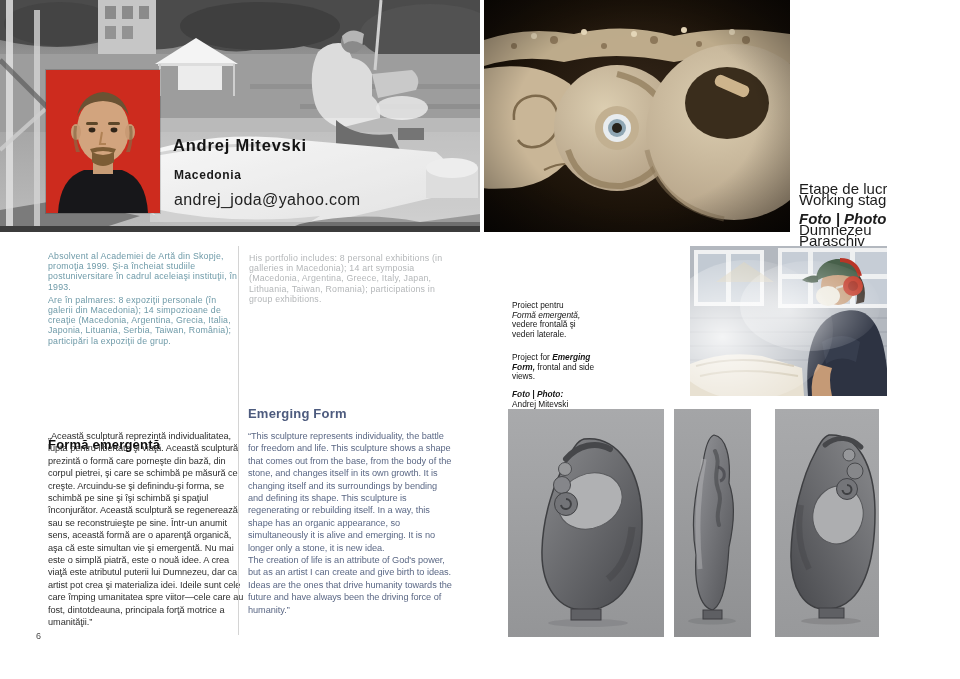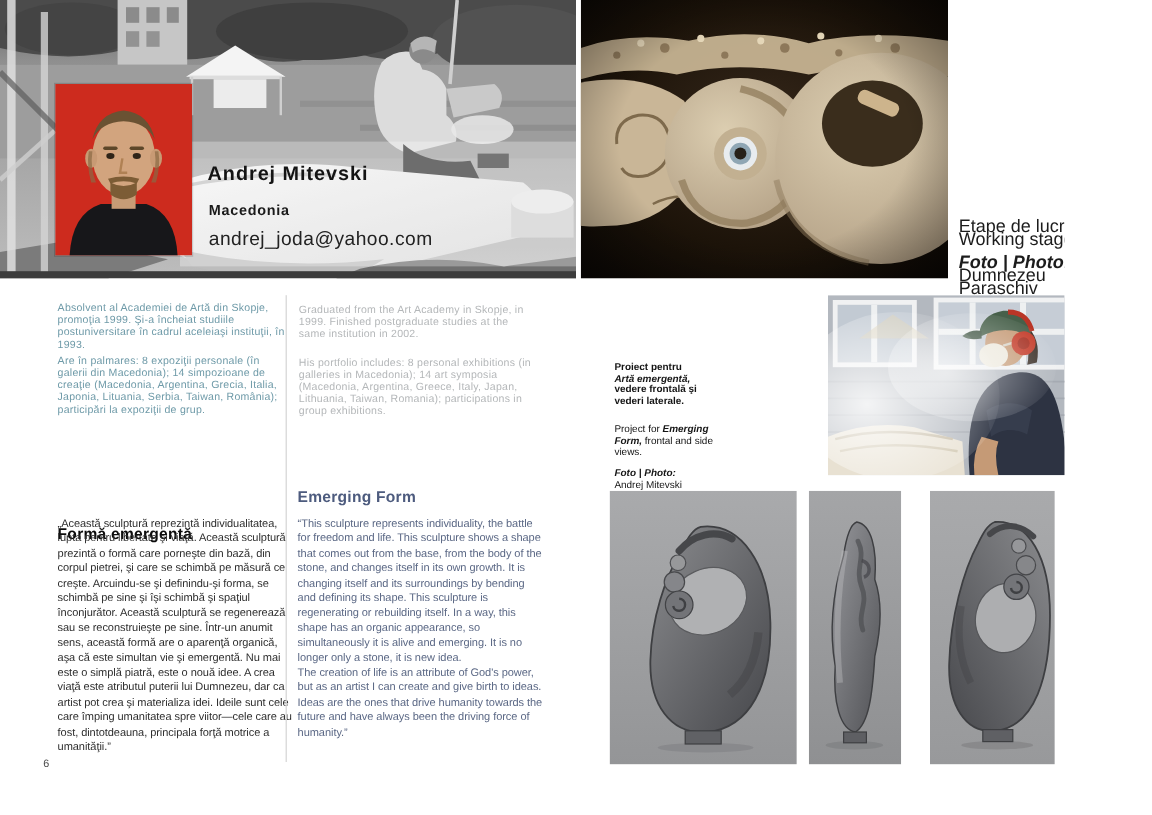--- a/index.html
+++ b/index.html
@@ -15,21 +15,21 @@
   .id-email{left:174px;top:191px;font-size:16px;letter-spacing:.4px;color:#222;}
   .stages-caption{left:799px;top:183px;width:140px;font-size:15px;line-height:11.3px;color:#1c1c1c;}
   .caption-gap{height:7px;}
   
   .bio{font-size:8.8px;line-height:10.2px;letter-spacing:.2px;}
   .bio-ro{left:48px;top:251px;width:192px;color:#6e9aa8;}
   .bio-en{left:249px;top:253px;width:198px;color:#b4b7b9;}
   .bio-ro .p1{margin-bottom:3px;}
   .bio-en .p1{margin-bottom:13px;}
   .project-caption{left:512px;top:301px;width:94px;font-size:8.3px;line-height:9.7px;color:#141414;}
-  .project-caption .ro{font-weight:bold;}
+  .project-caption .ro{font-weight:normal;}
   .project-caption .en-block{margin-top:13px;}
   .project-caption .credit{margin-top:8px;}
   .italic{font-style:italic;font-weight:bold;}
   .photo-studio{left:690px;top:246px;width:227px;height:150px;}
   .divider-col{left:238px;top:246px;width:1px;height:389px;background:#d4d4d4;}
   .margin-line{left:927px;top:0;width:1px;height:679px;background:#d8d8d8;}
   
   .heading{font-size:13px;font-weight:bold;letter-spacing:.2px;}
   .heading-ro{left:48px;top:406px;color:#0c0c0c;margin-top:31px;}
   .heading-en{left:248px;top:406px;color:#4d5b7e;}
@@ -188,27 +188,26 @@
     <div class="caption-gap"></div>
     <div class="italic">Foto | Photo:</div>
     <div>Dumnezeu Paraschiv</div>
   </div>
 
   <div class="abs bio bio-ro">
     <div class="p1">Absolvent al Academiei de Artă din Skopje, promoţia 1999. Şi-a încheiat studiile postuniversitare în cadrul aceleiaşi instituţii, în 1993.</div>
     <div>Are în palmares: 8 expoziţii personale (în galerii din Macedonia); 14 simpozioane de creaţie (Macedonia, Argentina, Grecia, Italia, Japonia, Lituania, Serbia, Taiwan, România); participări la expoziţii de grup.</div>
   </div>
   <div class="abs bio bio-en">
-    <div class="p1">Graduated from the Art Academy in Skopje, in 1999. Finished postgraduate studies at the same institution in 2002.</div>
     <div>His portfolio includes: 8 personal exhibitions (in galleries in Macedonia); 14 art symposia (Macedonia, Argentina, Greece, Italy, Japan, Lithuania, Taiwan, Romania); participations in group exhibitions.</div>
   </div>
 
   <div class="abs project-caption">
     <div class="ro">Proiect pentru</div>
-    <div class="ro italic">Artă emergentă,</div>
+    <div class="ro italic">Formă emergentă,</div>
     <div class="ro">vedere frontală şi</div>
     <div class="ro">vederi laterale.</div>
     <div class="en-block"><span>Project for </span><span class="italic">Emerging Form,</span><span> frontal and side views.</span></div>
     <div class="credit italic">Foto | Photo:</div>
     <div>Andrej Mitevski</div>
   </div>
 
   <div class="abs photo-studio">
     <svg viewBox="0 0 227 150" width="227" height="150">
       <defs>

